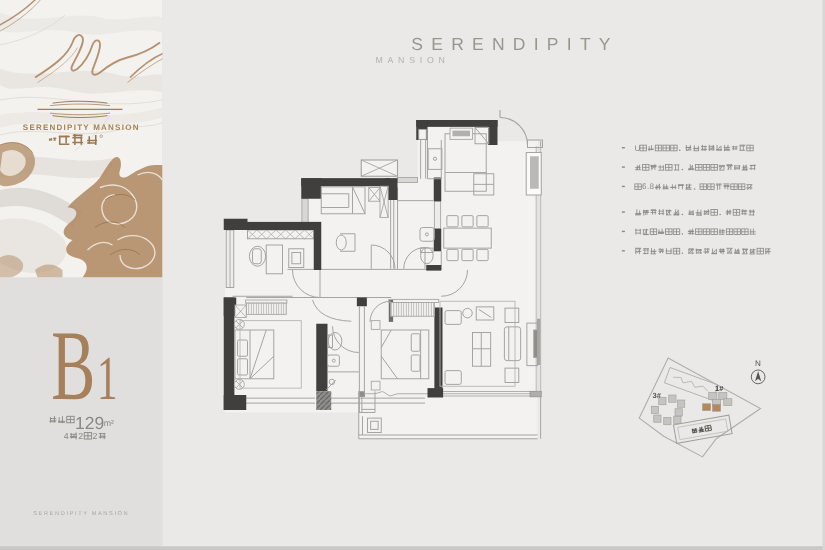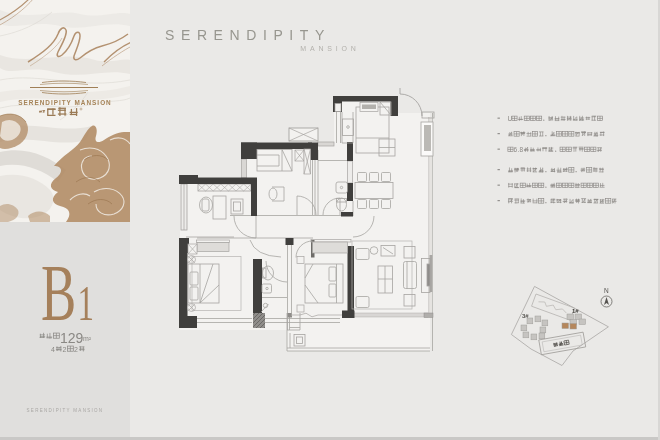--- a/index.html
+++ b/index.html
@@ -147,21 +147,21 @@
       <line x1="79.06" y1="346.92" x2="84.47" y2="346.92"></line>
       <line x1="79.58" y1="348.93" x2="84.37" y2="348.93"></line>
       <line x1="78.95" y1="349.76" x2="84.58" y2="349.76"></line>
       <line x1="80.48" y1="346.35" x2="80.48" y2="350.88"></line>
       <line x1="83.37" y1="346.59" x2="83.37" y2="351.45"></line>
     </g>
   </svg>
 
 <div class="abs" style="left:0;top:408px;width:130px;text-align:center;font-size:4.5px;letter-spacing:1.3px;color:#a9a7a4;">SERENDIPITY MANSION</div>
 
-<div class="abs" style="left:165px;top:26.5px;width:330px;text-align:left;font-size:14px;letter-spacing:6.6px;color:#97968f;">SERENDIPITY</div>
+<div class="abs" style="left:165px;top:26.5px;width:330px;text-align:right;font-size:14px;letter-spacing:6.6px;color:#97968f;">SERENDIPITY</div>
 
 <div class="abs" style="left:165px;top:44.5px;width:330px;text-align:center;font-size:7px;letter-spacing:3.8px;color:#b3b1ac;">MANSION</div>
 
 <svg class="abs" style="left:0;top:0" width="660" height="440" viewBox="0 0 660 440">
     <rect x="497.5" y="117.6" width="2.4" height="1.1" fill="#8b8885"></rect>
     <text x="507.5" y="120.5" font-family="Liberation Sans, sans-serif" font-size="6.5" fill="#8b8885" opacity="1.0">U</text>
     <g stroke="#8b8885" stroke-width="0.65" opacity="1.0" fill="none">
       <rect x="511.93" y="116.12" width="5.17" height="4.55" fill="none"></rect>
       <line x1="511.93" y1="118.40" x2="517.09" y2="118.40"></line>
       <line x1="514.51" y1="116.12" x2="514.51" y2="120.67"></line>

